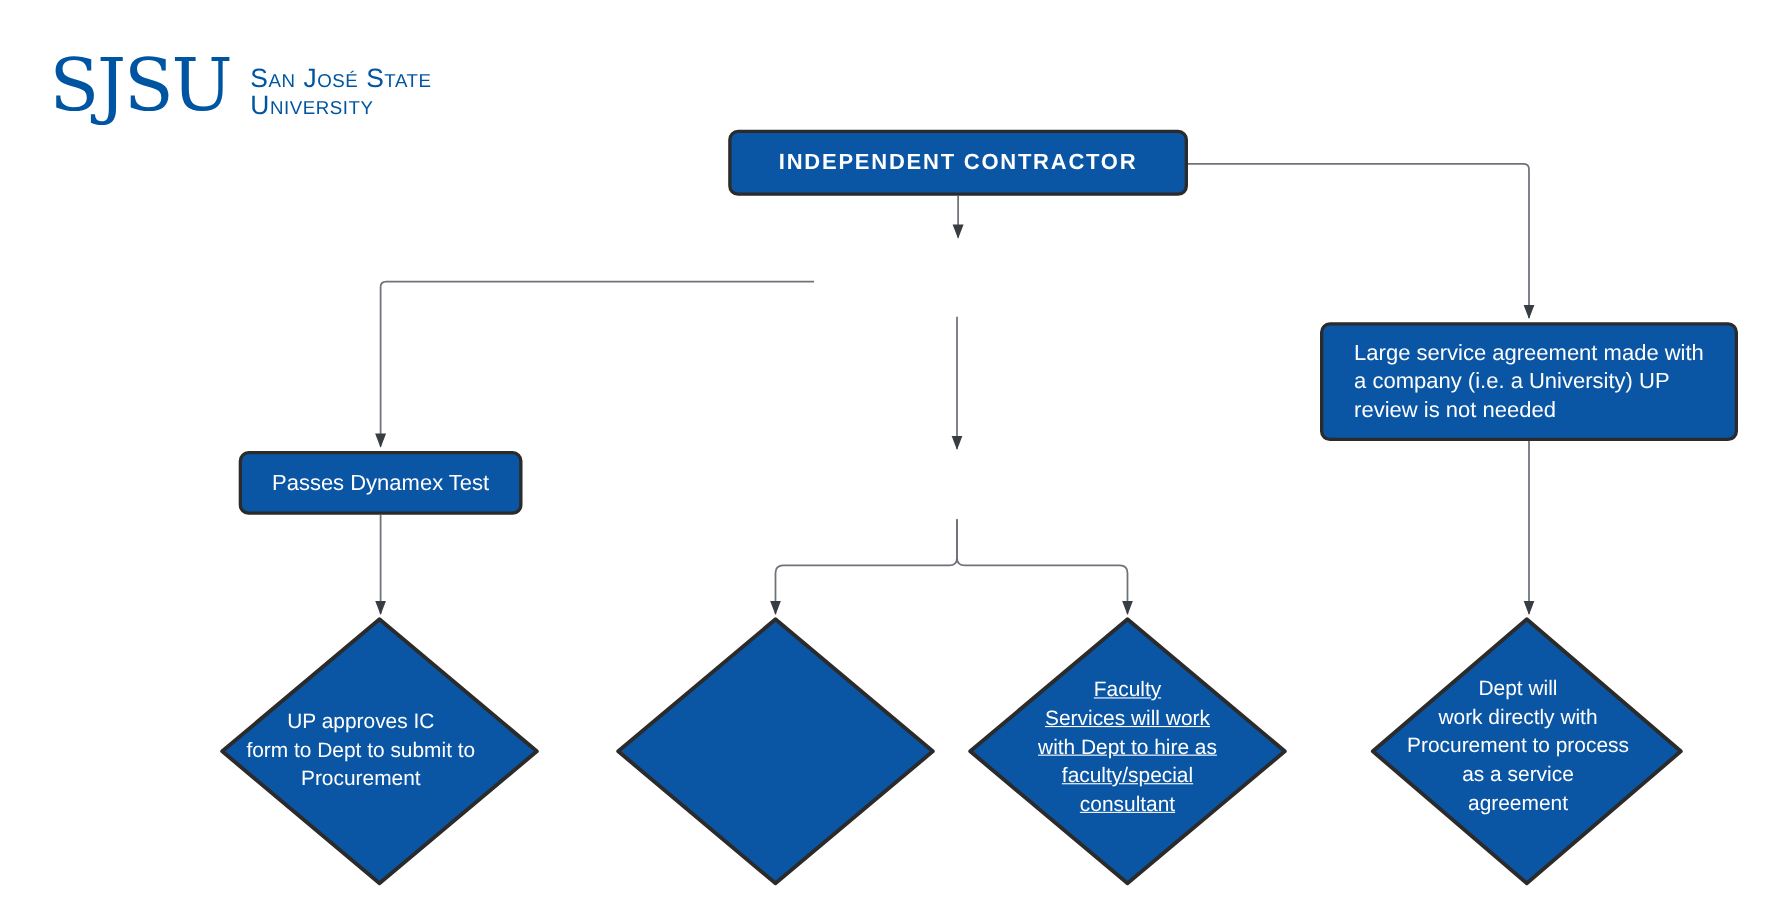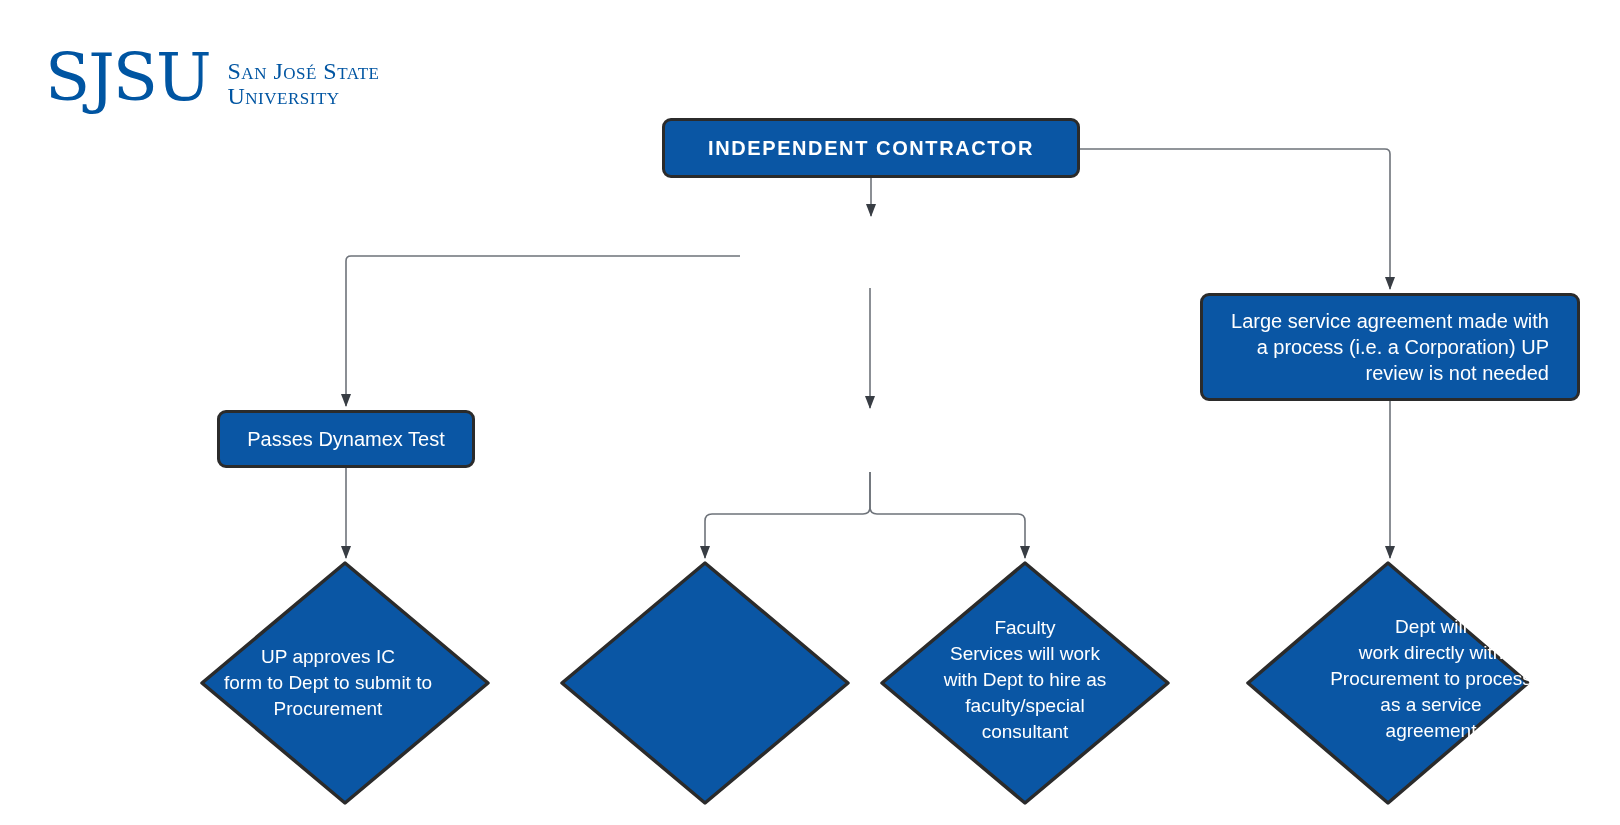--- a/index.html
+++ b/index.html
@@ -9,33 +9,33 @@
   }
   svg.layer { position:absolute; left:0; top:0; }
 
   
   .logo { position:absolute; left:45px; top:26px; display:flex; gap:18px; color:var(--brand,#0055a2); }
   .logo-mark {
     font-family:"DejaVu Serif", serif; font-size:66px; line-height:64px;
     letter-spacing:-2px; font-weight:normal;
   }
   .logo-name {
-    font-family:Liberation Serif, serif; font-variant:small-caps;
+    font-family:Liberation Sans, sans-serif; font-variant:small-caps;
     font-size:24px; line-height:25px; margin-top:13px; letter-spacing:0.5px;
   }
 
   
   .node {
     position:absolute; box-sizing:border-box;
     background:var(--node-fill,#0a56a4);
     border:3px solid var(--node-border,#2b2b2b);
     border-radius:9px;
     color:var(--node-text,#ffffff);
     display:flex; align-items:center; justify-content:center;
-    text-align:right; font-size:20px; line-height:26px; white-space:pre-line;
+    text-align:left; font-size:20px; line-height:26px; white-space:pre-line;
   }
   .node.title { font-weight:bold; letter-spacing:1.6px; }
 
   
   .diamond-label {
     position:absolute; transform:translate(-50%,-50%);
     color:var(--node-text,#ffffff); font-size:19px; line-height:26px;
     text-align:center; white-space:pre-line;
   }
 </style>
@@ -78,33 +78,33 @@
     </div>
   </div>
 
   <div class="node title" style="left:662px; top:98px; width:418px; height:60px;">INDEPENDENT CONTRACTOR</div>
 
 
   <div class="node" style="left:217px; top:390px; width:258px; height:58px;">Passes Dynamex Test</div>
 
 
   <div class="node" style="left:1200px; top:273px; width:380px; height:108px;">Large service agreement made with
-a process (i.e. a Corporation) UP
+a company (i.e. a University) UP
 review is not needed</div>
 
   <div class="diamond-label" style="left:328px; top:663px; width:280px;">UP approves IC
 form to Dept to submit to
 Procurement</div>
 
 
-  <div class="diamond-label" style="left:1025px; top:660px; width:240px;">Faculty
+  <div class="diamond-label" style="left:1025px; top:660px; width:240px;text-decoration:underline;">Faculty
 Services will work
 with Dept to hire as
 faculty/special
 consultant</div>
 
-  <div class="diamond-label" style="left:1431px; top:659px; width:250px;">Dept will
+  <div class="diamond-label" style="left:1380px; top:659px; width:250px;">Dept will
 work directly with
 Procurement to process
 as a service
 agreement</div>
 
 </div>
 
 </body></html>

